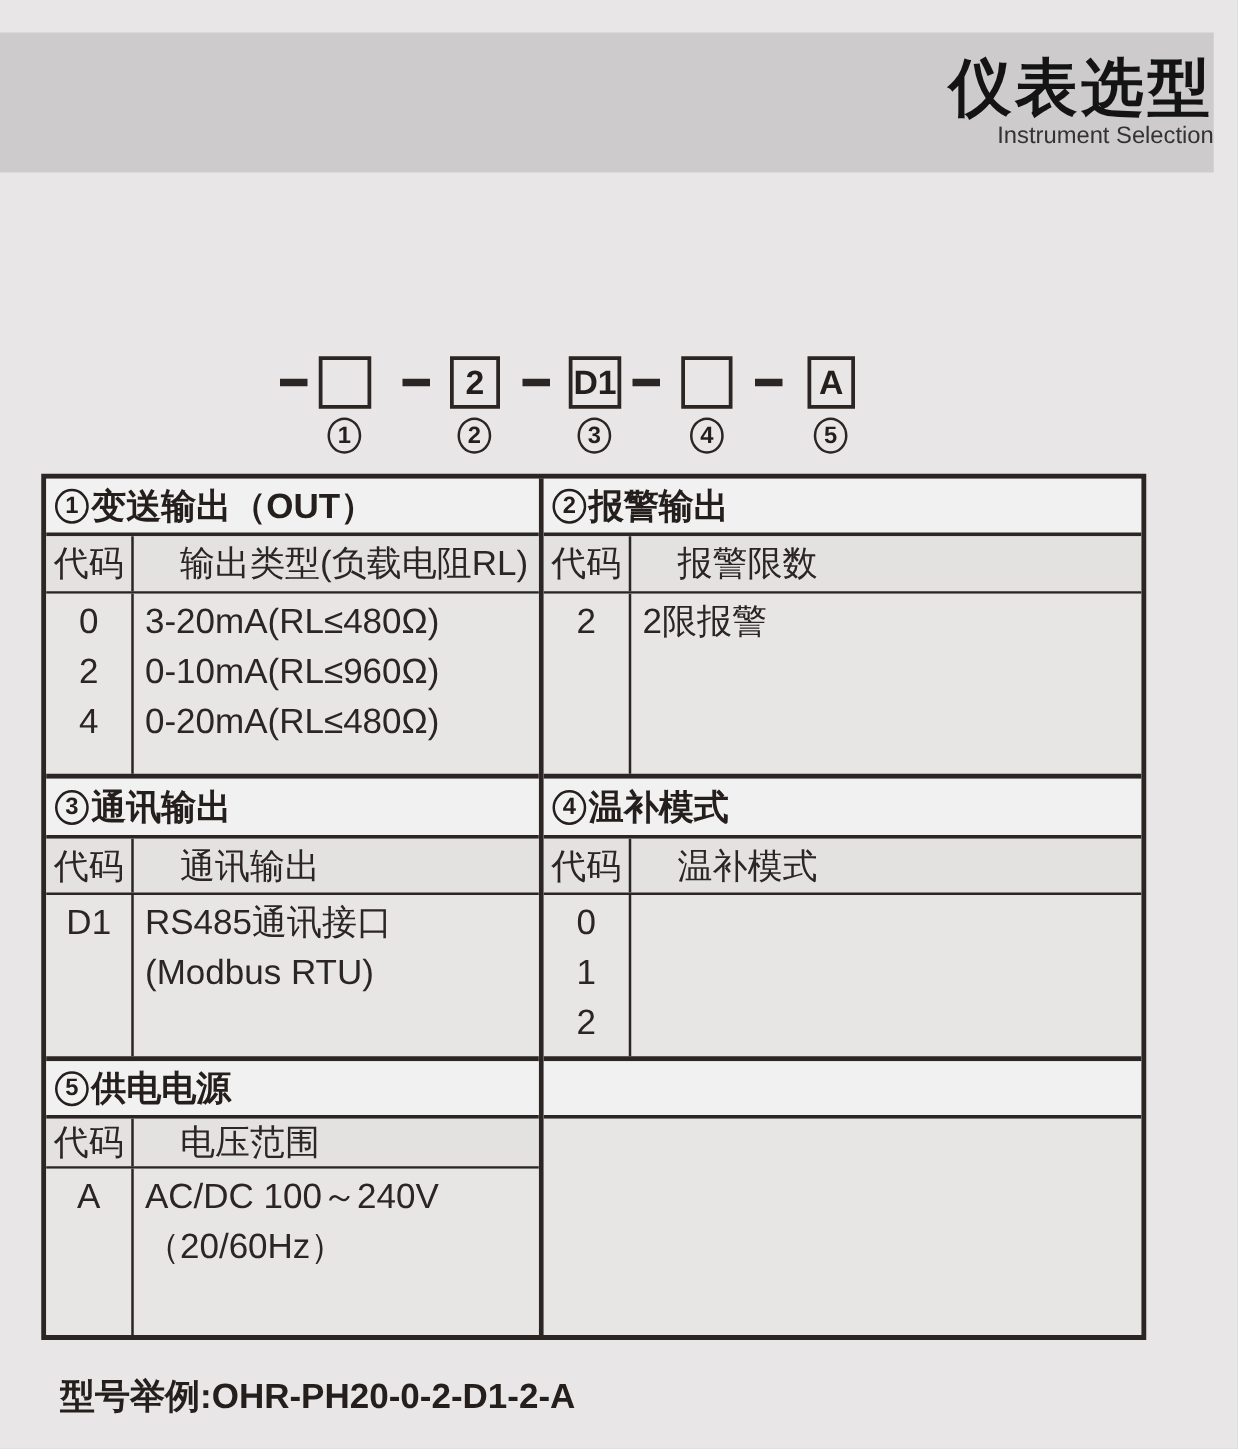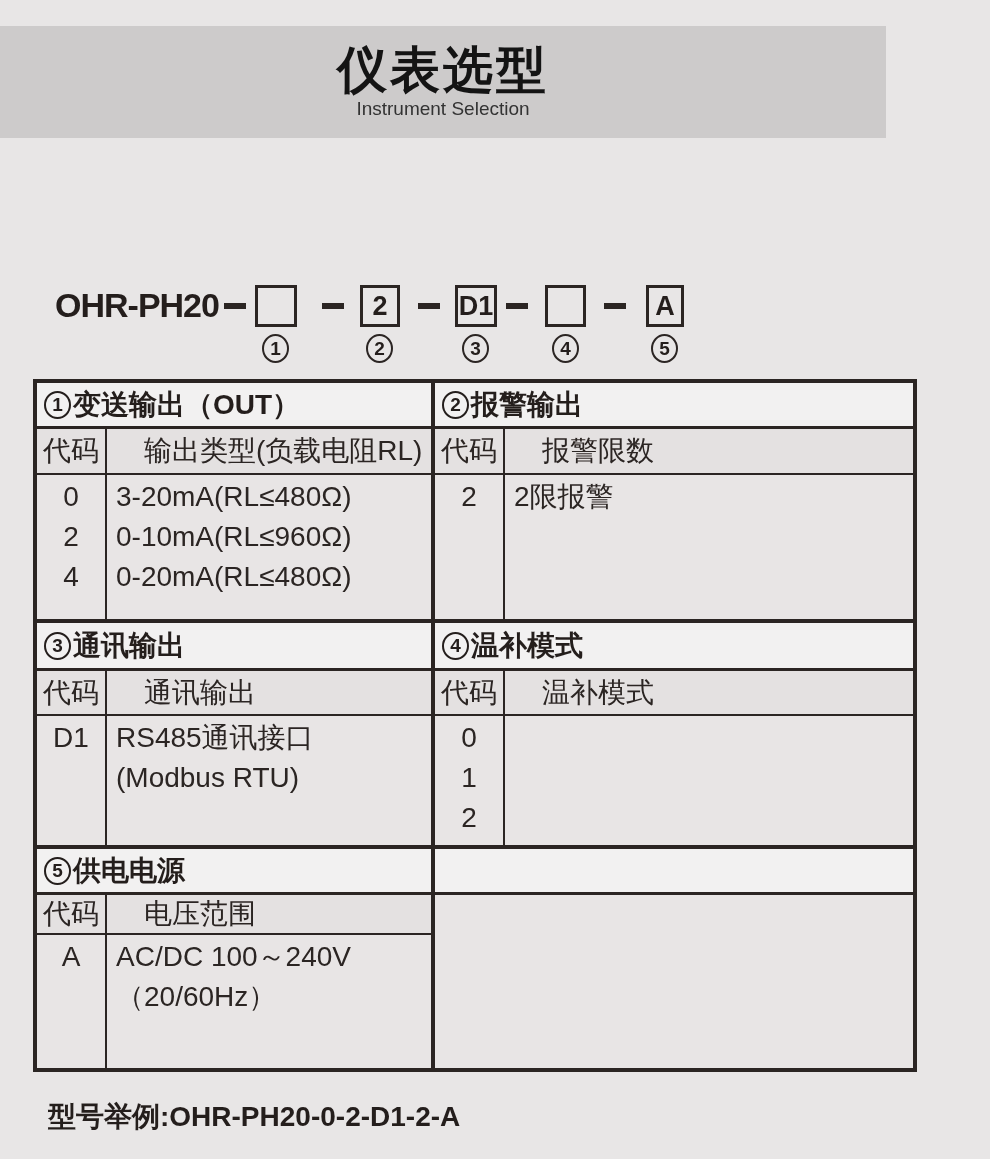--- a/index.html
+++ b/index.html
@@ -10,23 +10,23 @@
     background:#e8e6e6;
     font-family:"Liberation Sans","DejaVu Sans",sans-serif;
     color:#2b2523;
     overflow:hidden;
     margin:0 auto;
   }
 
   
   .title-band {
     position:absolute; left:0; top:26px;
-    width:886px; height:112px;
+    width:971px; height:112px;
     background:#cdcbcb;
-    text-align:center;
+    text-align:right;
   }
   .band-title {
     padding-top:16px;
     font-size:50px; font-weight:700;
     letter-spacing:3px;
     color:#141414;
     line-height:56px;
   }
   .band-subtitle {
     font-size:19px; color:#333;
@@ -155,21 +155,20 @@
 <body>
 
 <div class="page">
 
   <div class="title-band">
     <div class="band-title">仪表选型</div>
     <div class="band-subtitle">Instrument Selection</div>
   </div>
 
 
-  <div class="model-prefix">OHR-PH20</div>
 
   <div class="mdash" style="left:224px;"></div>
   <div class="mbox" style="left:255px; width:42px;"></div>
   <div class="mdash" style="left:322px;"></div>
   <div class="mbox" style="left:360px; width:40px;">2</div>
   <div class="mdash" style="left:418px;"></div>
   <div class="mbox" style="left:455px; width:42px;">D1</div>
   <div class="mdash" style="left:506px;"></div>
   <div class="mbox" style="left:545px; width:41px;"></div>
   <div class="mdash" style="left:604px;"></div>

